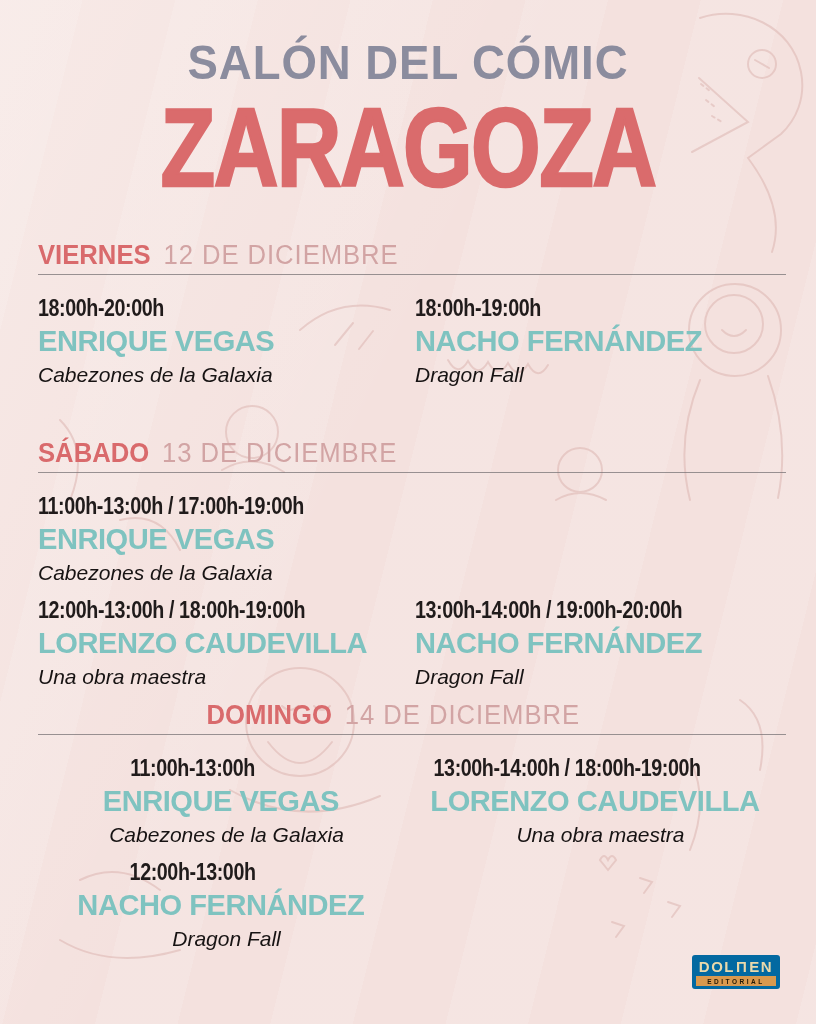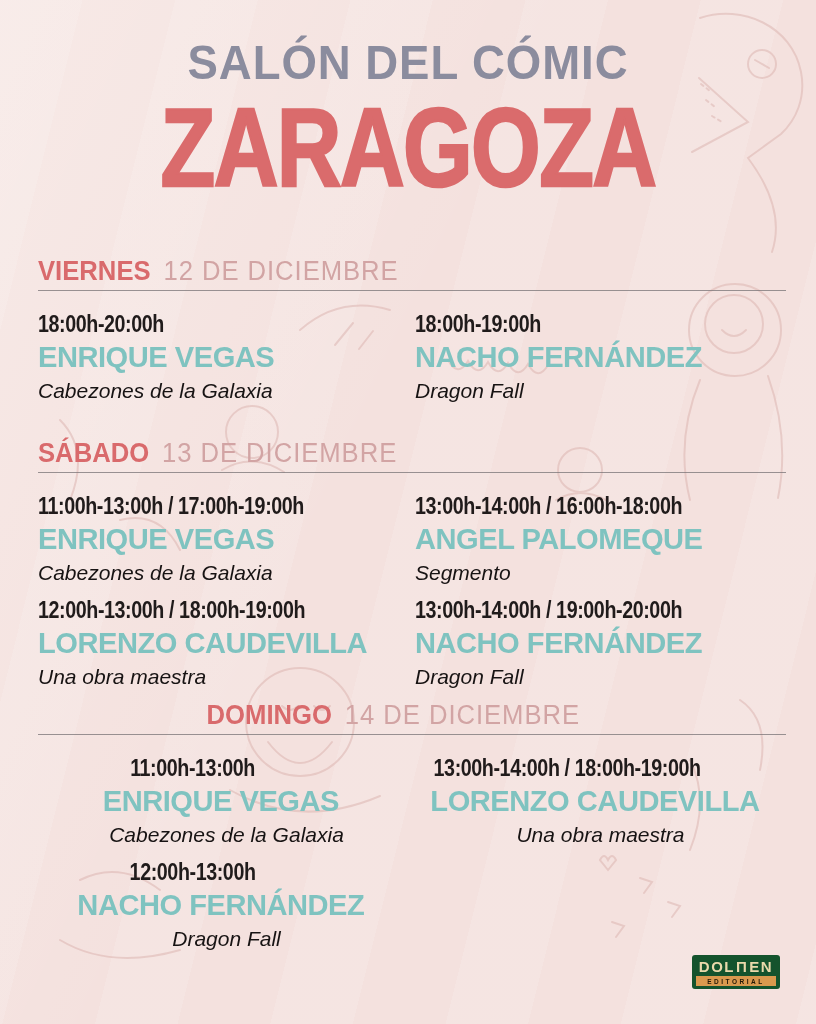--- a/index.html
+++ b/index.html
@@ -22,21 +22,21 @@
     letter-spacing:1px;transform:scaleX(0.93);
   }
   .big-title{
     position:absolute;top:92px;left:0;width:816px;text-align:center;
     color:#da6b6c;font-weight:bold;font-size:112px;line-height:1;
     letter-spacing:-2px;transform:scaleX(0.80);
     -webkit-text-stroke:2.5px #da6b6c;
   }
 
   .day-section{position:absolute;left:38px;width:748px;}
-  .sec-viernes{top:256px;}
+  .sec-viernes{top:240px;}
   .sec-sabado{top:438px;}
   .sec-domingo{top:700px;text-align:center;}
 
   .day-header{
     transform:scaleX(0.95);transform-origin:left;
     font-size:27px;line-height:30px;white-space:nowrap;
   }
   .day-name{color:#d96a6c;font-weight:bold;letter-spacing:0;}
   .day-date{color:#d2a4a4;font-weight:normal;letter-spacing:1px;margin-left:6px;}
   .rule{border-top:1.5px solid rgba(120,115,118,0.75);margin-top:4px;}
@@ -55,21 +55,21 @@
     letter-spacing:-0.5px;margin-top:3px;transform:scaleX(0.97);
     transform-origin:left;white-space:nowrap;
   }
   .ev-work{
     font-size:21px;font-style:italic;font-weight:normal;color:#171313;
     line-height:25px;margin-top:4px;white-space:nowrap;
   }
 
   .logo{
     position:absolute;left:692px;top:955px;width:88px;box-sizing:border-box;
-    background:#14532d;border-radius:3px;padding:4px 4px 3px;
+    background:#0369a1;border-radius:3px;padding:4px 4px 3px;
   }
   .logo-top{
     display:flex;align-items:center;justify-content:center;
     color:#ead9ab;font-weight:bold;font-size:15px;line-height:1;
     letter-spacing:1.5px;
   }
   .dolmen-glyph{margin:0 1px;font-weight:bold;}
   .logo-sub{
     margin-top:2px;background:#d9994e;color:#221806;text-align:center;
     font-size:6.5px;font-weight:bold;letter-spacing:2.5px;
@@ -144,25 +144,20 @@
       <span class="day-name">SÁBADO</span>
       <span class="day-date">13 DE DICIEMBRE</span>
     </div>
     <div class="rule"></div>
     <div class="events-grid">
       <div class="event">
         <div class="ev-time">11:00h-13:00h / 17:00h-19:00h</div>
         <div class="ev-artist">ENRIQUE VEGAS</div>
         <div class="ev-work">Cabezones de la Galaxia</div>
       </div>
-      <div class="event">
-        <div class="ev-time">13:00h-14:00h / 16:00h-18:00h</div>
-        <div class="ev-artist">ANGEL PALOMEQUE</div>
-        <div class="ev-work">Segmento</div>
-      </div>
     </div>
     <div class="events-grid">
       <div class="event">
         <div class="ev-time">12:00h-13:00h / 18:00h-19:00h</div>
         <div class="ev-artist">LORENZO CAUDEVILLA</div>
         <div class="ev-work">Una obra maestra</div>
       </div>
       <div class="event">
         <div class="ev-time">13:00h-14:00h / 19:00h-20:00h</div>
         <div class="ev-artist">NACHO FERNÁNDEZ</div>

